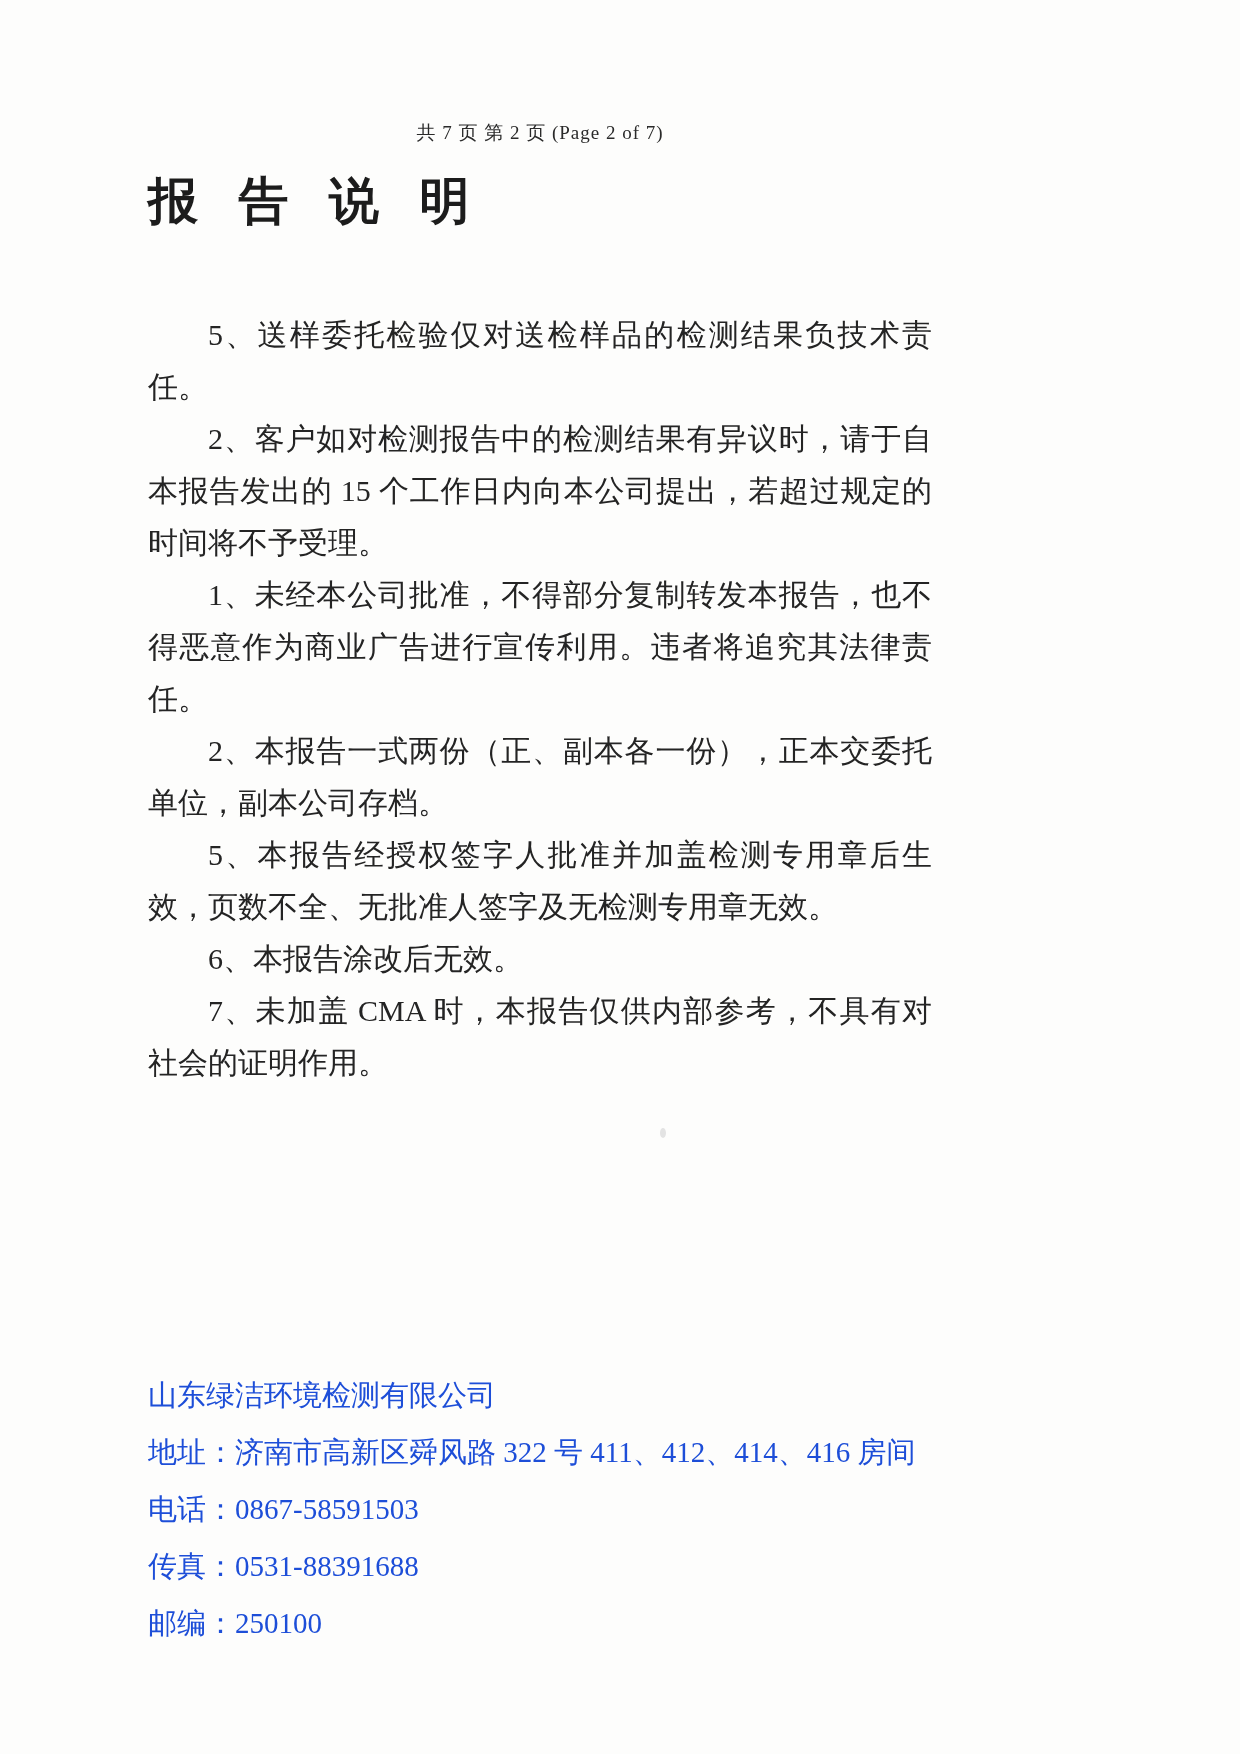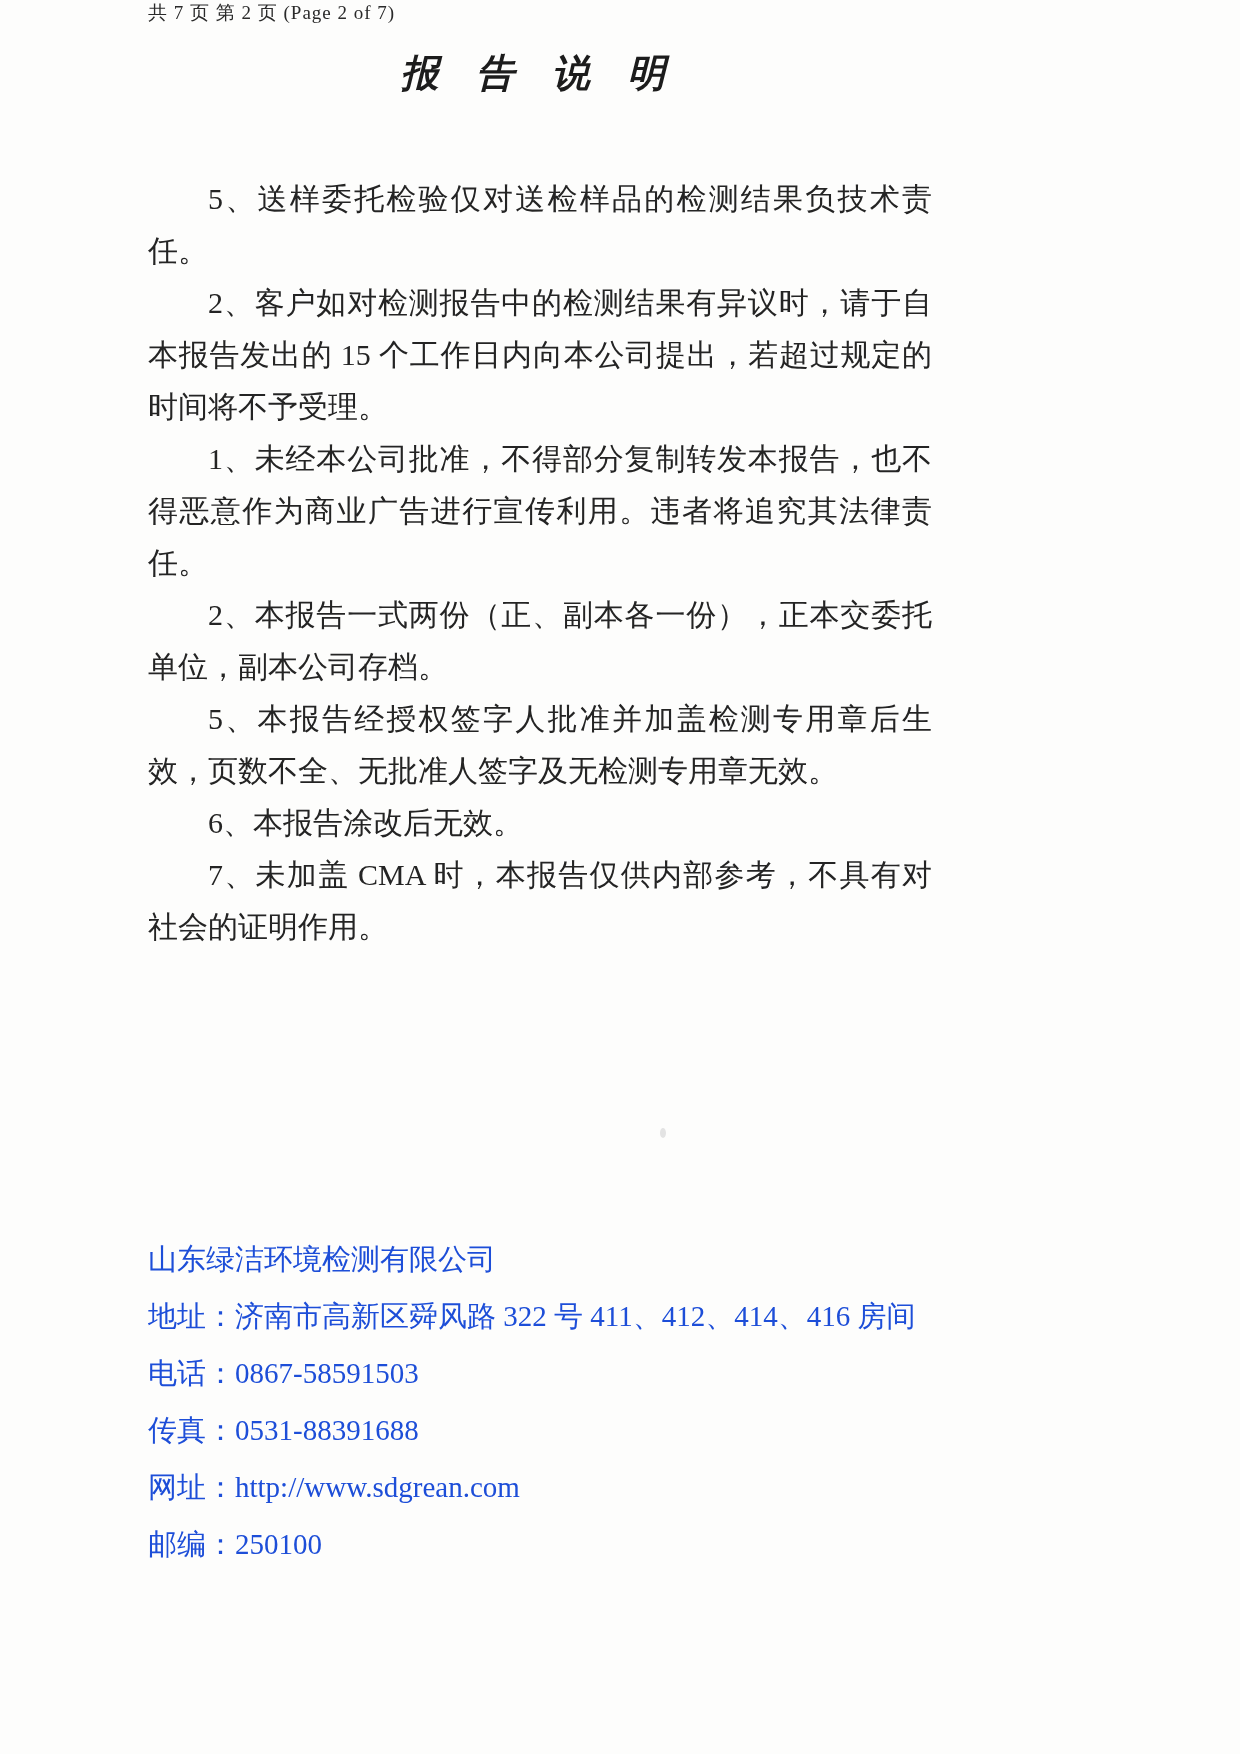--- a/index.html
+++ b/index.html
@@ -17,33 +17,32 @@
     font-family: "Liberation Serif", "DejaVu Serif", serif;
     overflow: hidden;
     box-sizing: border-box;
   }
   .content {
     position: relative;
     margin-left: 148px;
     width: 784px;
   }
   .page-info {
-    text-align: left;
+    padding-top: 120px;
+    text-align: center;
     font-size: 19px;
     letter-spacing: 1px;
     color: #2a2a2a;
   }
   .doc-title {
     margin: 22px 0 0 0;
-    text-align: center;
-    font-size: 38px;
+    font-size: 50px;
     font-weight: bold;
     letter-spacing: 14px;
     color: #1c1c1c;
-    font-style: italic;
   }
   .notes {
     margin-top: 74px;
   }
   .notes p {
     margin: 0;
     font-size: 30px;
     line-height: 52px;
     text-align: justify;
     text-indent: 2em;
@@ -89,18 +88,17 @@
       <p>5、本报告经授权签字人批准并加盖检测专用章后生效，页数不全、无批准人签字及无检测专用章无效。</p>
       <p>6、本报告涂改后无效。</p>
       <p>7、未加盖 CMA 时，本报告仅供内部参考，不具有对社会的证明作用。</p>
     </div>
 
     <div class="footer">
       <p>山东绿洁环境检测有限公司</p>
       <p>地址：济南市高新区舜风路 322 号 411、412、414、416 房间</p>
       <p>电话：0867-58591503</p>
       <p>传真：0531-88391688</p>
-      <p>网址：http://www.sdgrean.com</p>
       <p>邮编：250100</p>
     </div>
 
   </div>
 </div>
 
 </body></html>

